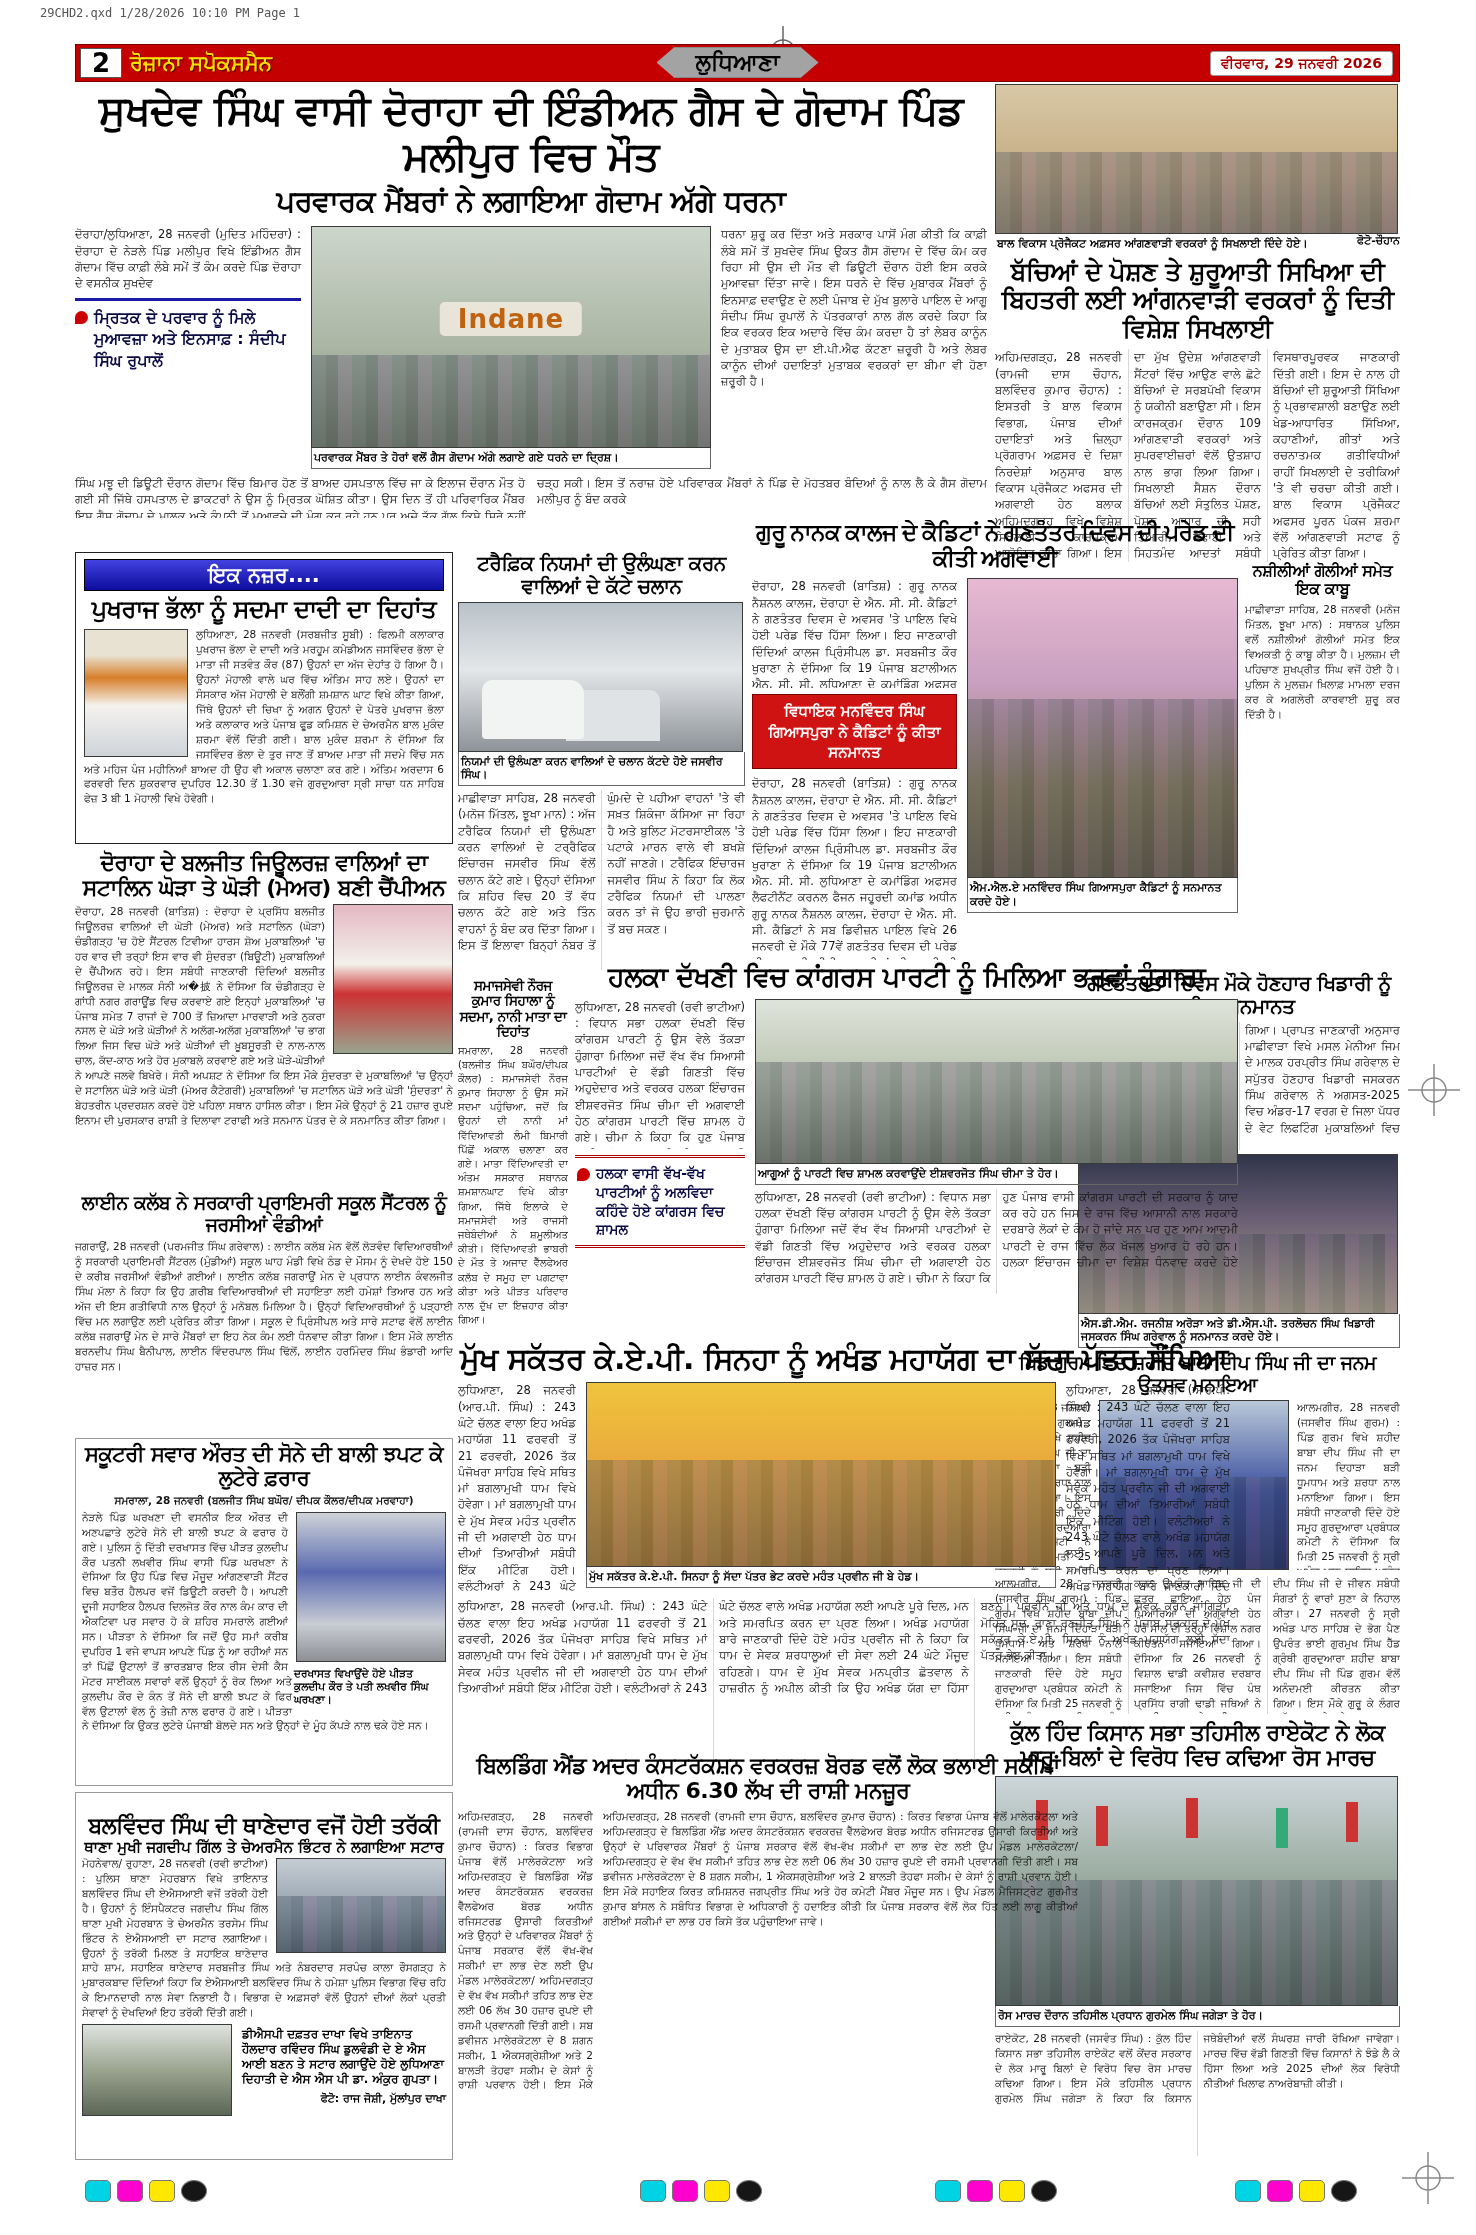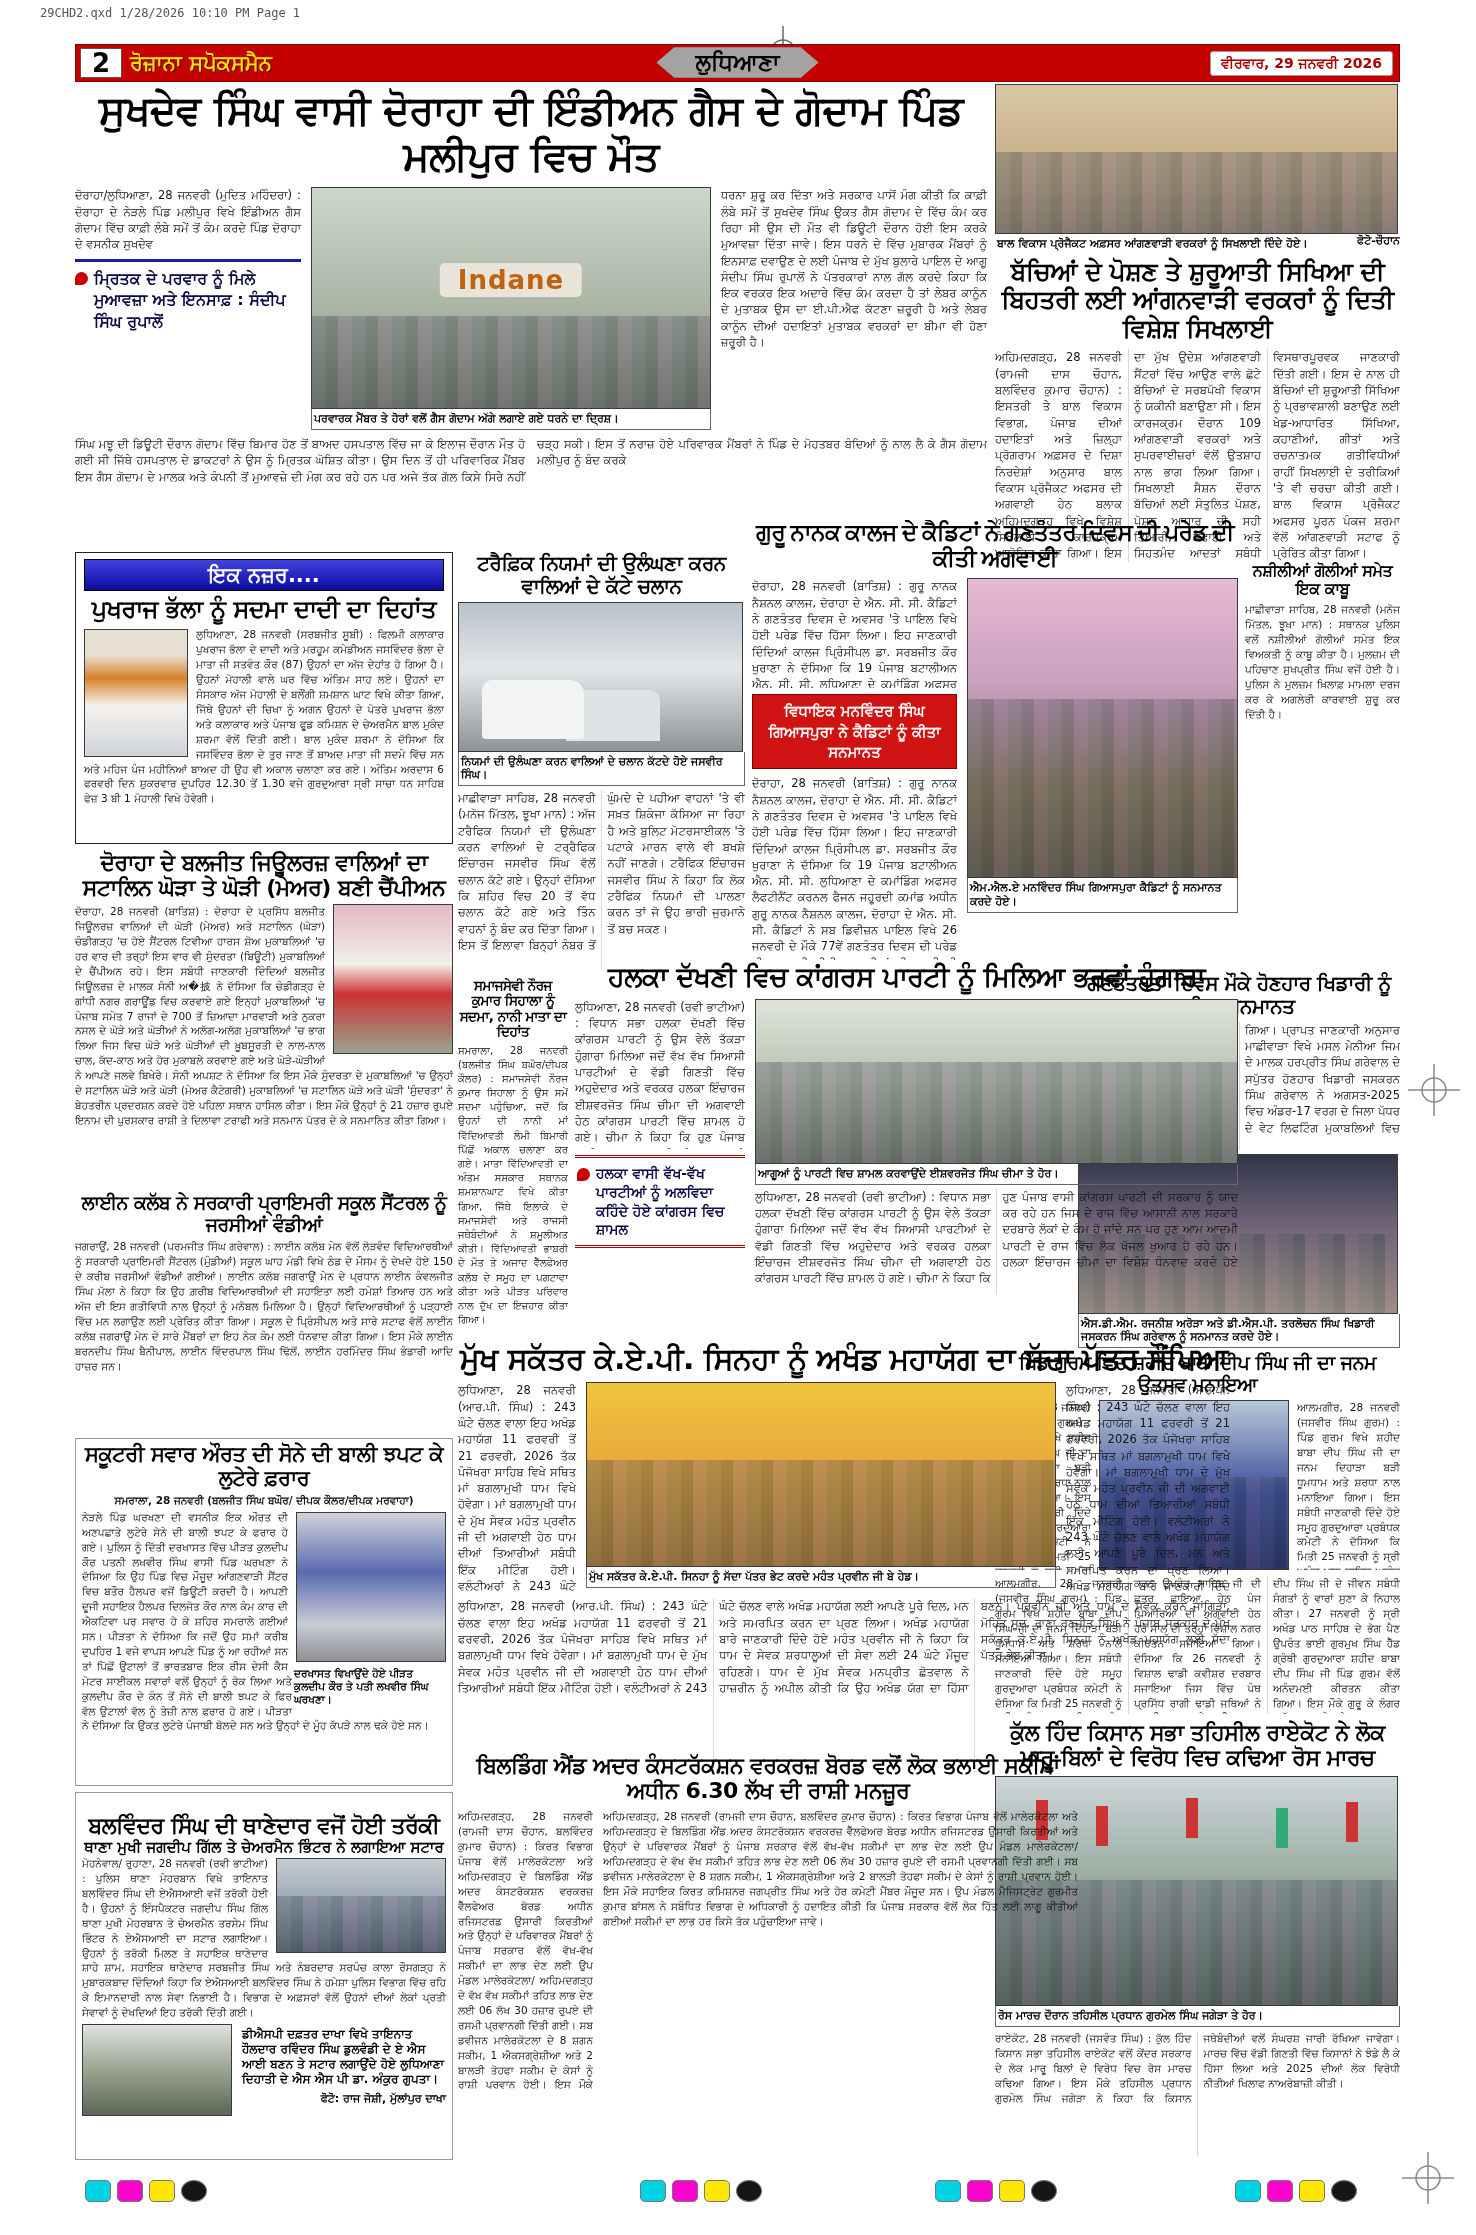--- a/index.html
+++ b/index.html
@@ -73,20 +73,21 @@
     <div class="pagenum">2</div>
     <div class="papername">ਰੋਜ਼ਾਨਾ ਸਪੋਕਸਮੈਨ</div>
     <div class="ribbon">
       <span>ਲੁਧਿਆਣਾ</span>
     </div>
     <div class="datebox">ਵੀਰਵਾਰ, 29 ਜਨਵਰੀ 2026</div>
   </div>
 
   <div class="block" style="left:75px;top:88px;width:912px;height:430px;">
     <div class="hl" style="font-size:40px;text-align:center;">ਸੁਖਦੇਵ ਸਿੰਘ ਵਾਸੀ ਦੋਰਾਹਾ ਦੀ ਇੰਡੀਅਨ ਗੈਸ ਦੇ ਗੋਦਾਮ ਪਿੰਡ ਮਲੀਪੁਰ ਵਿਚ ਮੌਤ</div>
+    <div class="hl" style="font-size:29px;font-weight:700;text-align:center;margin-top:6px;">ਪਰਵਾਰਕ ਮੈਂਬਰਾਂ ਨੇ ਲਗਾਇਆ ਗੋਦਾਮ ਅੱਗੇ ਧਰਨਾ</div>
     <div style="display:flex;gap:10px;margin-top:8px;">
       <div style="width:226px;flex:0 0 auto;">
         <div class="body-txt dateline">ਦੋਰਾਹਾ/ਲੁਧਿਆਣਾ, 28 ਜਨਵਰੀ (ਮੁਦਿਤ ਮਹਿੰਦਰਾ) : ਦੋਰਾਹਾ ਦੇ ਨੇੜਲੇ ਪਿੰਡ ਮਲੀਪੁਰ ਵਿਖੇ ਇੰਡੀਅਨ ਗੈਸ ਗੋਦਾਮ ਵਿੱਚ ਕਾਫ਼ੀ ਲੰਬੇ ਸਮੇਂ ਤੋਂ ਕੰਮ ਕਰਦੇ ਪਿੰਡ ਦੋਰਾਹਾ ਦੇ ਵਸਨੀਕ ਸੁਖਦੇਵ</div>
         <div class="rule-blue"></div>
         <div class="pullquote">
           <span class="qdot"></span>
           <span>ਮ੍ਰਿਤਕ ਦੇ ਪਰਵਾਰ ਨੂੰ ਮਿਲੇ ਮੁਆਵਜ਼ਾ ਅਤੇ ਇਨਸਾਫ਼ : ਸੰਦੀਪ ਸਿੰਘ ਰੁਪਾਲੋਂ</span>
         </div>
       </div>
       <div style="width:400px;flex:0 0 auto;">

